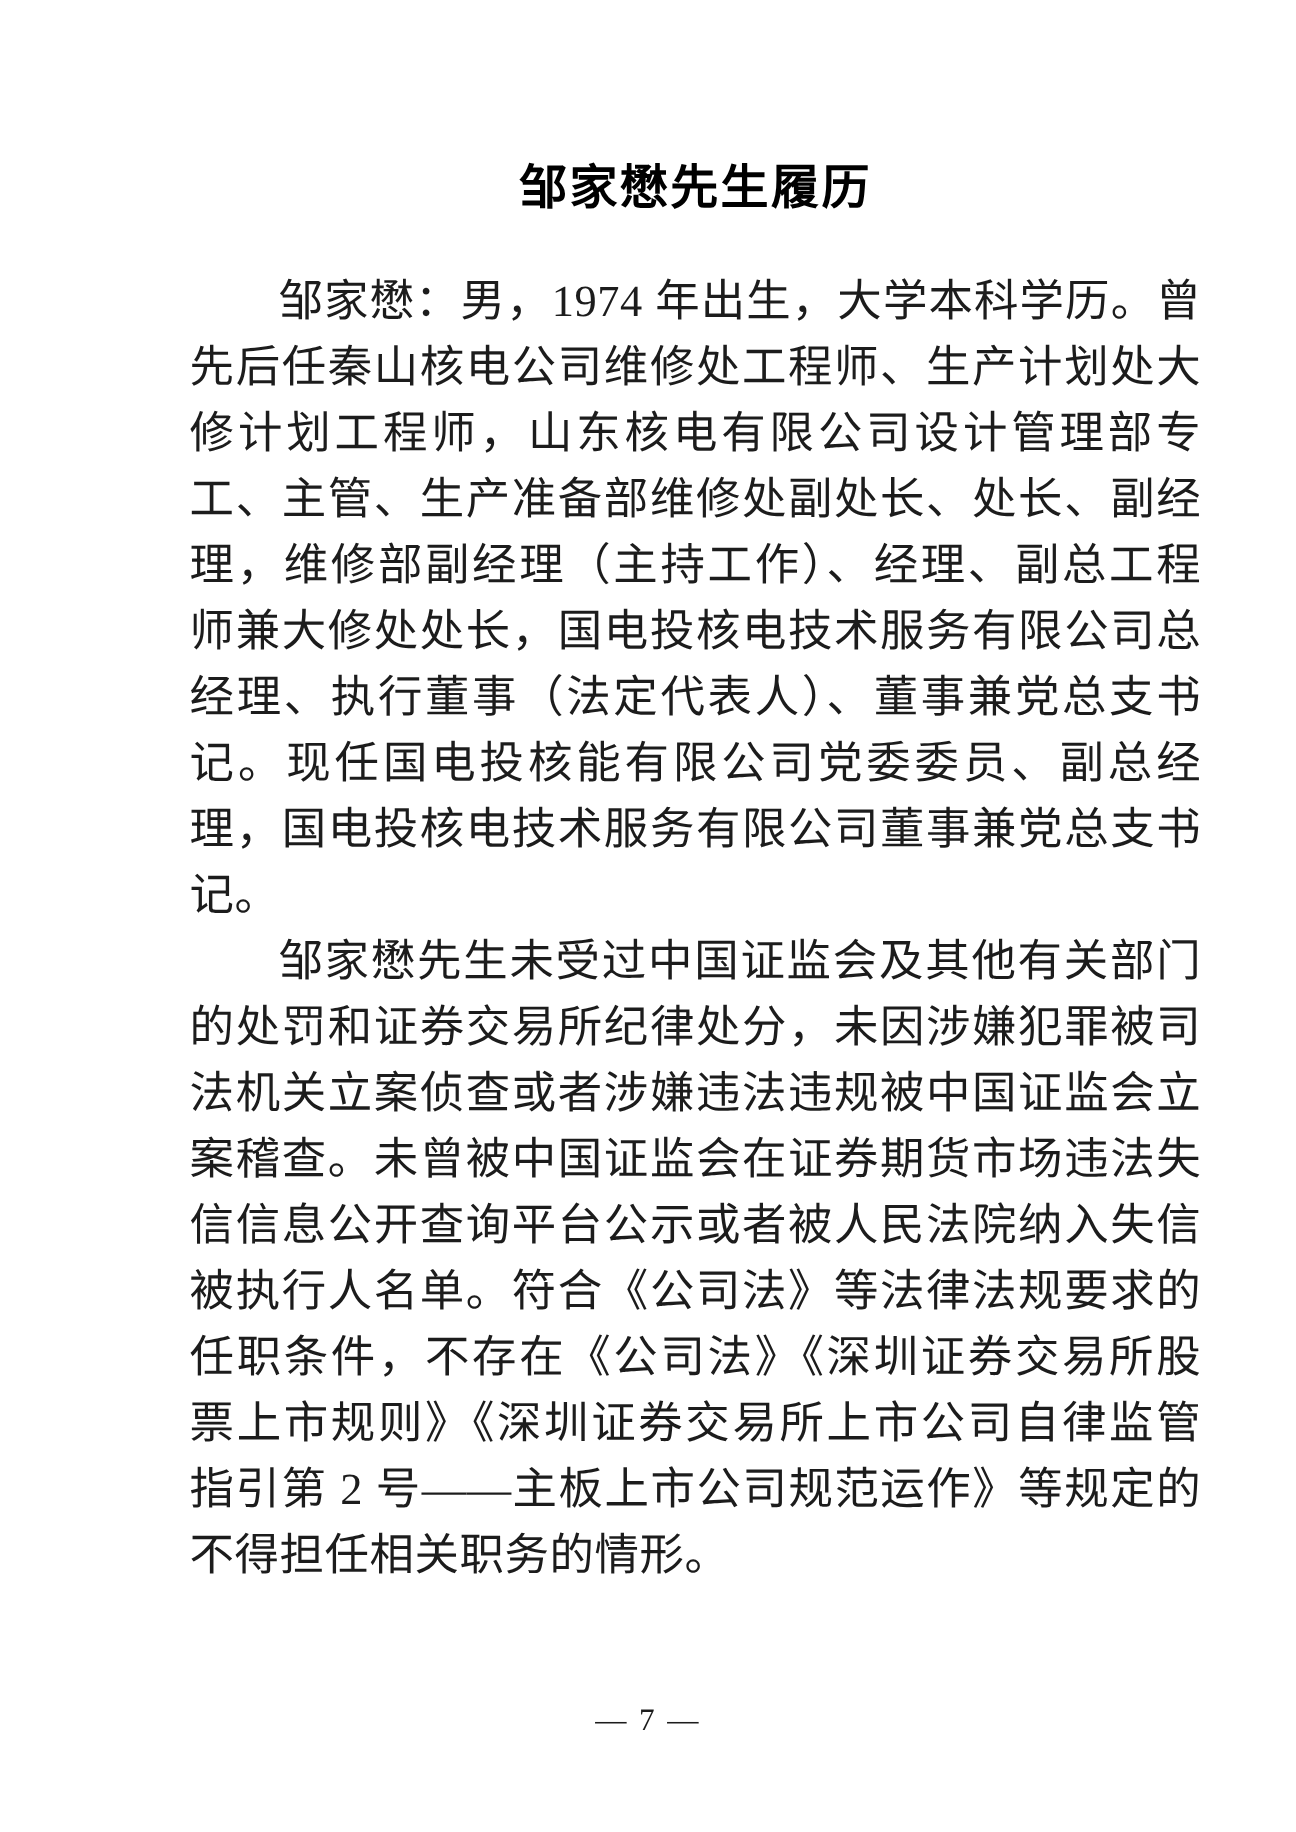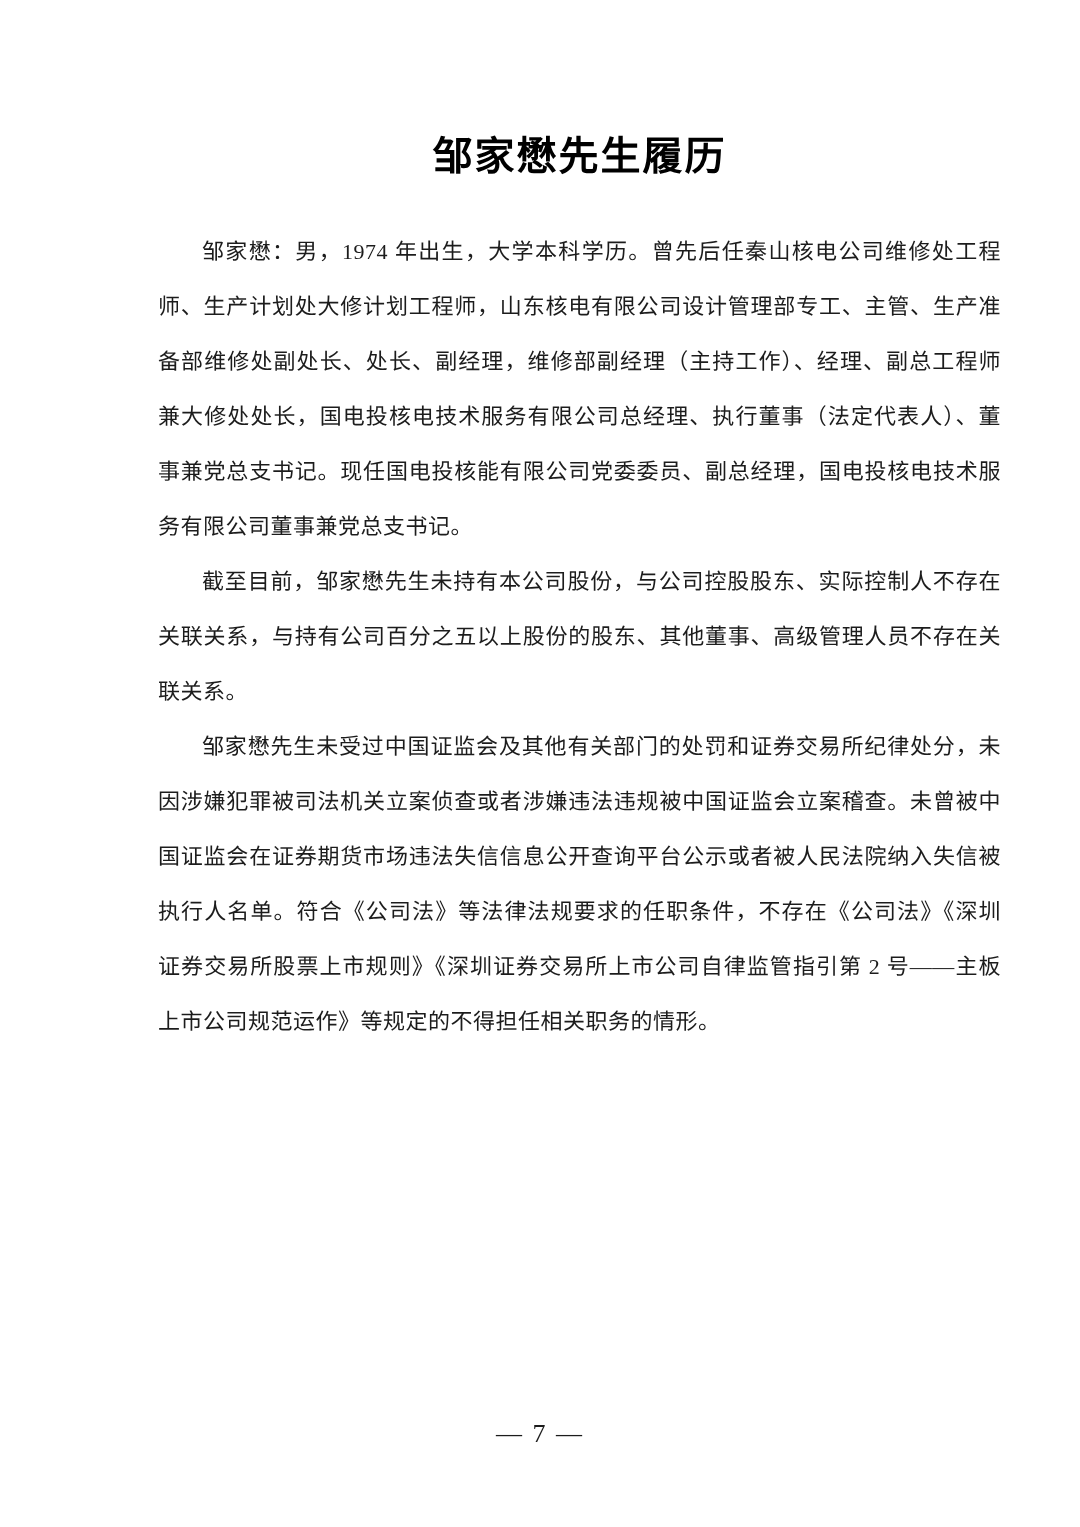--- a/index.html
+++ b/index.html
@@ -25,21 +25,21 @@
     line-height: 58px;
     font-weight: bold;
     color: #000000;
     letter-spacing: 2px;
   }
   .doc-body {
     margin-top: 38px;
   }
   .doc-body p {
     margin: 0;
-    font-size: 22px;
+    font-size: 37px;
     line-height: 55px;
     text-align: justify;
     text-justify: inter-character;
     text-indent: 2em;
     color: #1c1c1c;
     letter-spacing: 0.5px;
   }
   .page-footer {
     position: absolute;
     left: 0;
@@ -53,19 +53,18 @@
 </style>
 </head>
 <body>
 
 <div class="page">
 
   <h1 class="doc-title">邹家懋先生履历</h1>
 
   <div class="doc-body">
     <p>邹家懋：男，1974 年出生，大学本科学历。曾先后任秦山核电公司维修处工程师、生产计划处大修计划工程师，山东核电有限公司设计管理部专工、主管、生产准备部维修处副处长、处长、副经理，维修部副经理（主持工作）、经理、副总工程师兼大修处处长，国电投核电技术服务有限公司总经理、执行董事（法定代表人）、董事兼党总支书记。现任国电投核能有限公司党委委员、副总经理，国电投核电技术服务有限公司董事兼党总支书记。</p>
-    <p>截至目前，邹家懋先生未持有本公司股份，与公司控股股东、实际控制人不存在关联关系，与持有公司百分之五以上股份的股东、其他董事、高级管理人员不存在关联关系。</p>
     <p>邹家懋先生未受过中国证监会及其他有关部门的处罚和证券交易所纪律处分，未因涉嫌犯罪被司法机关立案侦查或者涉嫌违法违规被中国证监会立案稽查。未曾被中国证监会在证券期货市场违法失信信息公开查询平台公示或者被人民法院纳入失信被执行人名单。符合《公司法》等法律法规要求的任职条件，不存在《公司法》《深圳证券交易所股票上市规则》《深圳证券交易所上市公司自律监管指引第 2 号——主板上市公司规范运作》等规定的不得担任相关职务的情形。</p>
   </div>
 
   <div class="page-footer">— 7 —</div>
 
 </div>
 
 </body></html>

